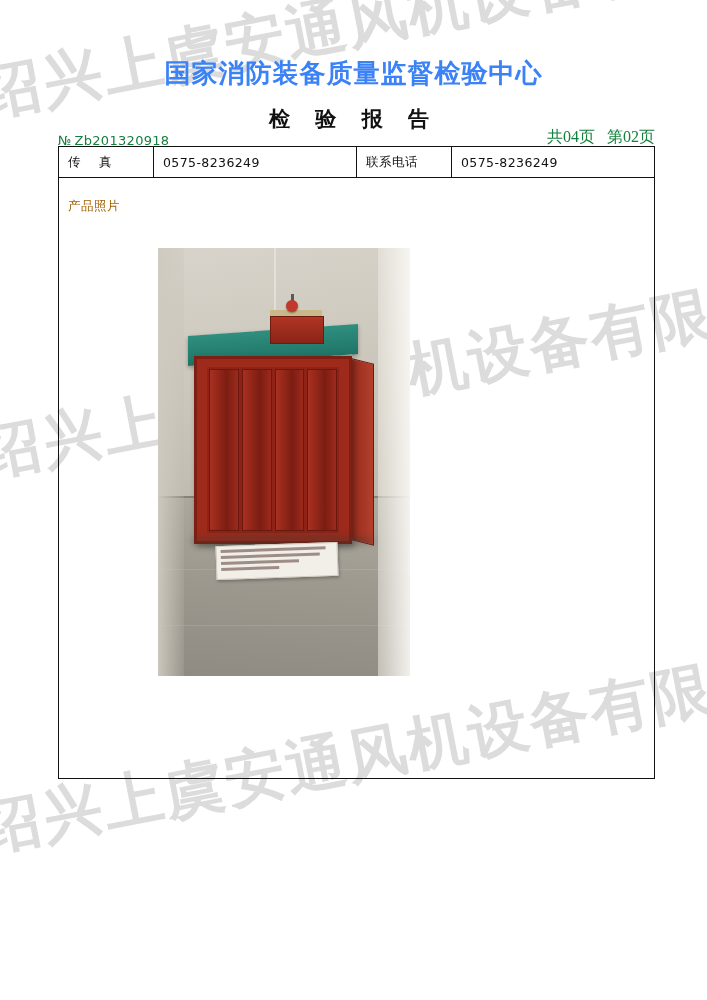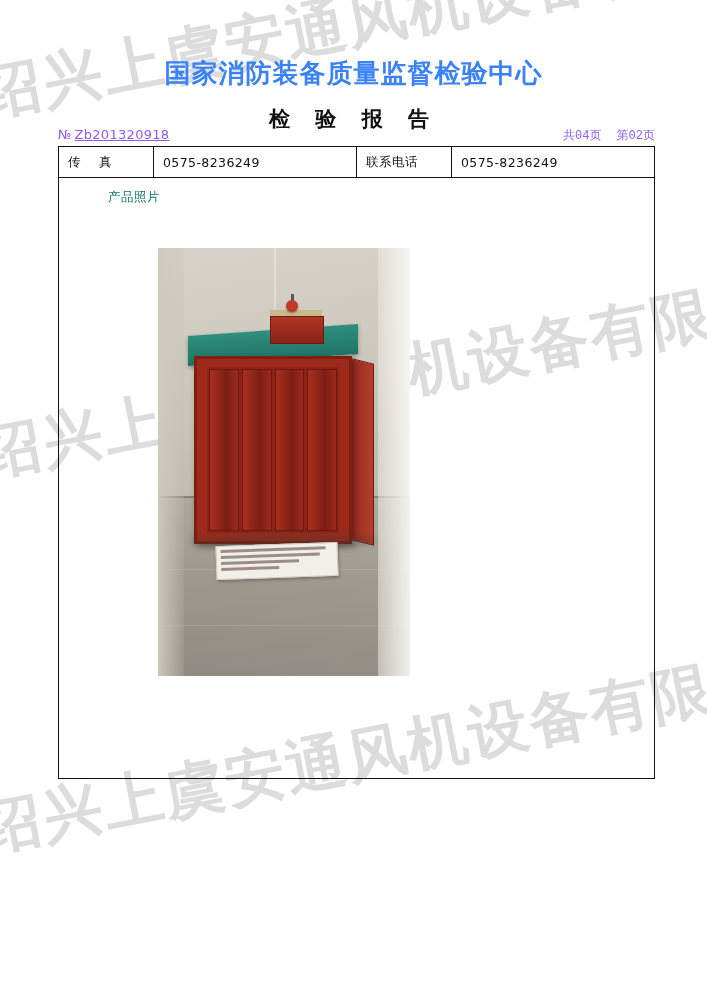--- a/index.html
+++ b/index.html
@@ -64,39 +64,39 @@
     margin-top: 14px;
   }
 
   .meta-row {
     position: absolute;
     top: 127px;
     left: 58px;
     right: 52px;
     display: flex;
     justify-content: space-between;
-    align-items: flex-start;
+    align-items: flex-end;
     font-size: 13px;
-    color: #8b5cf6;
+    color: #15803d;
   }
   .report-no {
     font-family: "DejaVu Sans", sans-serif;
     font-size: 13px;
   }
   .report-no .no-label {
     font-size: 13px;
   }
   .report-no .no-value {
     text-decoration: underline;
     margin-left: 3px;
     letter-spacing: 0.3px;
   }
   .page-count {
-    font-family: Liberation Mono, monospace;
-    font-size: 12px;
+    font-family: Liberation Serif, serif;
+    font-size: 16px;
   }
   .page-count span { margin-left: 8px; }
 
   
   .doc-table {
     position: absolute;
     top: 146px;
     left: 58px;
     width: 597px;
     border-collapse: collapse;
@@ -122,26 +122,25 @@
 
   .photo-cell {
     height: 600px !important;
     vertical-align: top !important;
     padding: 0 !important;
     position: relative;
   }
   .photo-label {
     position: absolute;
     left: 9px;
-    top: 11px;
+    top: 20px;
     font-family: "DejaVu Sans", sans-serif;
     font-size: 12.5px;
     letter-spacing: 0.5px;
-    color: #0f766e;
-    margin-left: 40px;
+    color: #a16207;
   }
 
   
   .photo-wrap {
     position: absolute;
     left: 158px;
     top: 248px;
     width: 252px;
     height: 428px;
     background: #b9b2a6;

